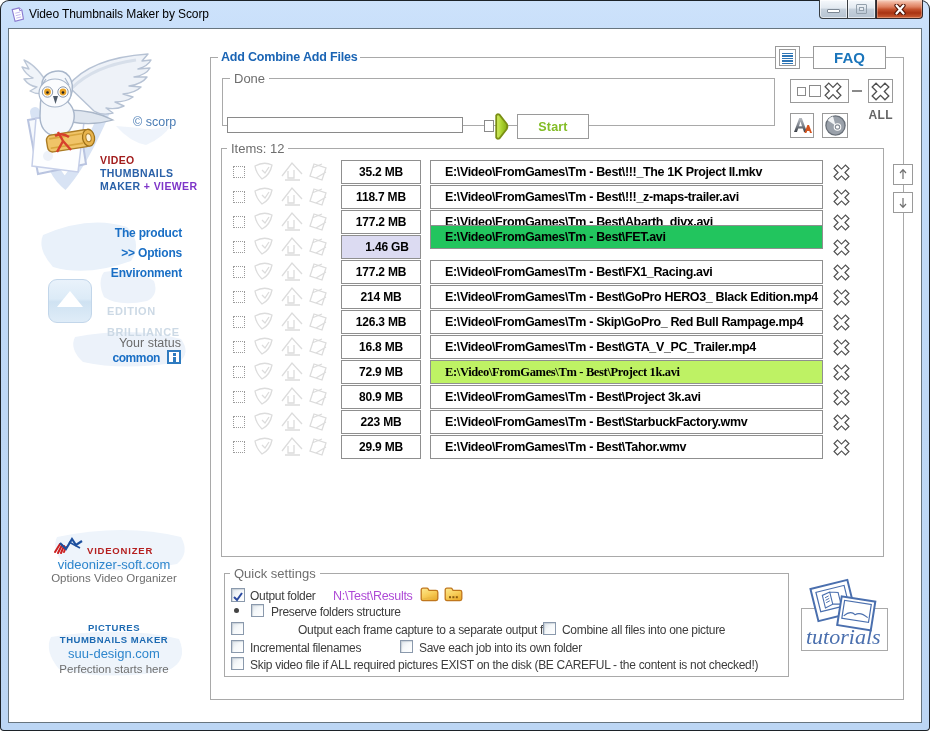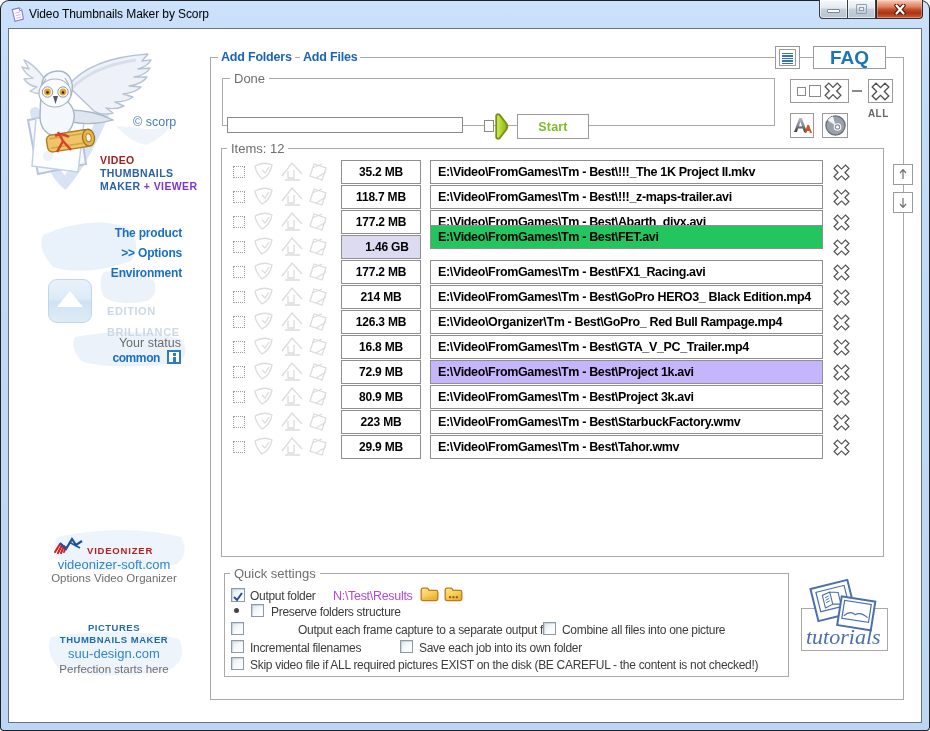--- a/index.html
+++ b/index.html
@@ -8,21 +8,21 @@
 #frame { position:absolute; left:1px; top:1px; width:928px; height:729px; border-radius:8px 8px 3px 3px;
   background:linear-gradient(#cde2fb 0%, #c3dcf9 10%, #bed8f6 55%, #bcd6f4 100%); }
 #content { position:absolute; left:8px; top:28px; width:914px; height:695px; background:#ffffff; border:1px solid #67757f; }
 .lbl { position:absolute; color:#6e6e6e; font-size:13px; background:#fff; padding:0 4px; white-space:nowrap; }
 .blink { position:absolute; color:#1a64b4; font-weight:bold; font-size:12.5px; letter-spacing:-0.2px; background:#fff; padding:0 3px; white-space:nowrap; }
 .gbox { position:absolute; border:1px solid #a9a9a9; }
 .btn { position:absolute; border:1px solid #9a9a9a; background:#fff; }
 .sizebox { position:absolute; left:341px; width:80px; height:24px; border:1px solid #8f8f8f; background:#fff;
   font-weight:bold; font-size:12px; color:#000; text-align:center; line-height:23px; letter-spacing:-0.2px;}
 .pathbox { position:absolute; left:430px; width:393px; height:24px; border:1px solid #8f8f8f; background:#fff;
-  font-weight:bold; font-size:12.5px; color:#000; line-height:23px; padding-left:7px; white-space:nowrap; letter-spacing:-0.35px;}
+  font-weight:bold; font-size:12.5px; color:#000; line-height:23px; padding-left:14px; white-space:nowrap; letter-spacing:-0.35px;}
 .rowcb { position:absolute; left:233px; width:12px; height:12px; border:1px dotted #9a9a9a; }
 .xdel { position:absolute; left:833px; }
 .qcb { position:absolute; width:14px; height:14px; border:1px solid #8a99ac; background:linear-gradient(135deg,#dde3ea 0%,#f5f8fa 45%,#fff 100%); box-shadow: inset 1px 1px 1px rgba(130,145,160,.3);}
 .qtext { position:absolute; color:#3c3c3c; font-size:12px; white-space:nowrap; letter-spacing:-0.3px; padding-top:1px;}
 </style>
 </head>
 <body>
 <div id="win">
 <div id="frame"></div>
 
@@ -152,21 +152,21 @@
 
   <div style="position:absolute; left:10px; top:622px; width:208px; text-align:center; font-size:9.5px; font-weight:bold; letter-spacing:0.5px; color:#1d6ab2;">PICTURES</div>
   <div style="position:absolute; left:10px; top:634px; width:208px; text-align:center; font-size:9.5px; font-weight:bold; letter-spacing:0.5px; color:#1d6ab2;">THUMBNAILS MAKER</div>
   <div style="position:absolute; left:10px; top:646px; width:208px; text-align:center; font-size:13px; color:#2e86cd;">suu-design.com</div>
   <div style="position:absolute; left:10px; top:663px; width:208px; text-align:center; font-size:11.5px; color:#6e6e6e;">Perfection starts here</div>
 </div>
 
 <div id="main">
 
   <div class="gbox" style="left:210px; top:57px; width:694px; height:643px;"></div>
-  <div class="blink" style="left:218px; top:50px;">Add Folders</div>
+  <div class="blink" style="left:218px; top:50px;">Add Combine</div>
   <div class="blink" style="left:300px; top:50px;">Add Files</div>
 
   <div class="gbox" style="left:222px; top:78px; width:553px; height:48px;"></div>
   <div class="lbl" style="left:230px; top:71px;">Done</div>
 
   <div style="position:absolute; left:227px; top:117px; width:236px; height:16px; border:1px solid #8a8a8a; background:#fff;"></div>
   <div style="position:absolute; left:484px; top:120px; width:10px; height:12px; border:1px solid #8a8a8a; background:#fff;"></div>
   <svg style="position:absolute; left:493px; top:112px;" width="17" height="29" viewBox="0 0 17 29">
     <defs>
           <linearGradient id="pg" x1="0" y1="0" x2="1" y2="0">
@@ -181,36 +181,36 @@
 
   <div class="btn" style="left:775px; top:46px; width:25px; height:23px;">
     <div style="position:absolute; left:3px; top:2px; width:17px; height:17px; border:1px solid #9a9a9a;">
       <div style="position:absolute; left:2px; top:2.5px;  width:11px; height:1.5px; background:#2e75b5;"></div>
       <div style="position:absolute; left:2px; top:5px;  width:11px; height:1.5px; background:#2e75b5;"></div>
       <div style="position:absolute; left:2px; top:7.5px;  width:11px; height:1.5px; background:#2e75b5;"></div>
       <div style="position:absolute; left:2px; top:10px; width:11px; height:1.5px; background:#2e75b5;"></div>
       <div style="position:absolute; left:2px; top:12.5px; width:11px; height:1.5px; background:#2e75b5;"></div>
     </div>
   </div>
-  <div class="btn" style="left:813px; top:46px; width:73px; height:23px; text-align:center; line-height:21px; font-size:19px; font-weight:bold; color:#1b75bb;">FAQ</div>
+  <div class="btn" style="left:813px; top:46px; width:73px; height:23px; text-align:center; line-height:21px; font-size:15px; font-weight:bold; color:#1b75bb;">FAQ</div>
 
   <div class="btn" style="left:790px; top:79px; width:59px; height:24px;">
     <div style="position:absolute; left:6px; top:7px; width:9px; height:9px; border:1px solid #8a8a8a;"></div>
     <div style="position:absolute; left:18px; top:5px; width:12px; height:12px; border:1px solid #8a8a8a;"></div>
     <svg style="position:absolute; left:33px; top:2px;" width="18" height="18" viewBox="0 0 16 16">
       <polygon points="4.25,1.0 8,4.75 11.75,1.0 15.0,4.25 11.25,8 15.0,11.75 11.75,15.0 8,11.25 4.25,15.0 1.0,11.75 4.75,8 1.0,4.25" fill="#fff" stroke="#4f4f4f" stroke-width="1.1"></polygon>
     </svg>
   </div>
   <div style="position:absolute; left:852px; top:90px; width:10px; height:2px; background:#8a8a8a;"></div>
   <div class="btn" style="left:868px; top:79px; width:25px; height:24px;">
     <svg style="position:absolute; left:2px; top:2px;" width="19" height="19" viewBox="0 0 16 16">
       <polygon points="4.25,1.0 8,4.75 11.75,1.0 15.0,4.25 11.25,8 15.0,11.75 11.75,15.0 8,11.25 4.25,15.0 1.0,11.75 4.75,8 1.0,4.25" fill="#fff" stroke="#4f4f4f" stroke-width="1.1"></polygon>
     </svg>
   </div>
-  <div style="position:absolute; left:868px; top:108px; width:25px; text-align:left; font-size:10px; font-weight:bold; color:#666; letter-spacing:0.4px;">ALL</div>
+  <div style="position:absolute; left:868px; top:108px; width:25px; text-align:right; font-size:12px; font-weight:bold; color:#666; letter-spacing:0.4px;">ALL</div>
 
   <div class="btn" style="left:790px; top:113px; width:24px; height:25px;">
     <svg width="22" height="23" viewBox="0 0 22 23">
       <defs>
             <linearGradient id="ag" x1="0" y1="0" x2="0" y2="1">
         <stop offset="0" stop-color="#b8bcc2"></stop>
               <stop offset="0.55" stop-color="#7d838c"></stop>
               <stop offset="1" stop-color="#3a3f46"></stop>
       </linearGradient>
           </defs>
@@ -318,21 +318,21 @@
   <div class="rowcb" style="top:316px;"></div>
   <div style="position:absolute; left:252px; top:310px;"><svg width="82" height="24" viewBox="0 0 82 24">
             <g stroke="#dcdcdc" fill="none" stroke-width="1.3">
               <path d="M 3 6 Q 12 1 20 5 Q 18 15 10 19 Q 4 13 3 6 Z"></path>
               <path d="M 10 10 L 13 13 L 17 7"></path>
               <path d="M 30 16 L 40 3 L 50 14 M 33 20 L 48 20 M 36 11 L 36 18 L 42 18 L 42 10"></path>
               <path d="M 62 4 L 74 8 L 70 20 L 58 16 Z M 60 8 L 70 4 M 64 18 L 74 12"></path>
             </g>
           </svg></div>
   <div class="sizebox" style="top:310px; background:#fff;">126.3 MB</div>
-  <div class="pathbox" style="top:310px; background:#fff;">E:\Video\Organizer\Tm - Best\GoPro_ Red Bull Rampage.mp4</div>
+  <div class="pathbox" style="top:310px; background:#fff;">E:\Video\FromGames\Tm - Skip\GoPro_ Red Bull Rampage.mp4</div>
   <div class="xdel" style="top:314px;"><svg width="17" height="17" viewBox="0 0 16 16">
             <polygon points="4.25,1.0 8,4.75 11.75,1.0 15.0,4.25 11.25,8 15.0,11.75 11.75,15.0 8,11.25 4.25,15.0 1.0,11.75 4.75,8 1.0,4.25" fill="#fff" stroke="#4f4f4f" stroke-width="1.1"></polygon>
           </svg></div>
   <div class="rowcb" style="top:341px;"></div>
   <div style="position:absolute; left:252px; top:335px;"><svg width="82" height="24" viewBox="0 0 82 24">
             <g stroke="#dcdcdc" fill="none" stroke-width="1.3">
               <path d="M 3 6 Q 12 1 20 5 Q 18 15 10 19 Q 4 13 3 6 Z"></path>
               <path d="M 10 10 L 13 13 L 17 7"></path>
               <path d="M 30 16 L 40 3 L 50 14 M 33 20 L 48 20 M 36 11 L 36 18 L 42 18 L 42 10"></path>
               <path d="M 62 4 L 74 8 L 70 20 L 58 16 Z M 60 8 L 70 4 M 64 18 L 74 12"></path>
@@ -346,21 +346,21 @@
   <div class="rowcb" style="top:366px;"></div>
   <div style="position:absolute; left:252px; top:360px;"><svg width="82" height="24" viewBox="0 0 82 24">
             <g stroke="#dcdcdc" fill="none" stroke-width="1.3">
               <path d="M 3 6 Q 12 1 20 5 Q 18 15 10 19 Q 4 13 3 6 Z"></path>
               <path d="M 10 10 L 13 13 L 17 7"></path>
               <path d="M 30 16 L 40 3 L 50 14 M 33 20 L 48 20 M 36 11 L 36 18 L 42 18 L 42 10"></path>
               <path d="M 62 4 L 74 8 L 70 20 L 58 16 Z M 60 8 L 70 4 M 64 18 L 74 12"></path>
             </g>
           </svg></div>
   <div class="sizebox" style="top:360px; background:#fff;">72.9 MB</div>
-  <div class="pathbox" style="top:360px; background:#c4b5fd;">E:\Video\FromGames\Tm - Best\Project 1k.avi</div>
+  <div class="pathbox" style="top:360px; background:#bef264;font-family:Liberation Serif, serif;">E:\Video\FromGames\Tm - Best\Project 1k.avi</div>
   <div class="xdel" style="top:364px;"><svg width="17" height="17" viewBox="0 0 16 16">
             <polygon points="4.25,1.0 8,4.75 11.75,1.0 15.0,4.25 11.25,8 15.0,11.75 11.75,15.0 8,11.25 4.25,15.0 1.0,11.75 4.75,8 1.0,4.25" fill="#fff" stroke="#4f4f4f" stroke-width="1.1"></polygon>
           </svg></div>
   <div class="rowcb" style="top:391px;"></div>
   <div style="position:absolute; left:252px; top:385px;"><svg width="82" height="24" viewBox="0 0 82 24">
             <g stroke="#dcdcdc" fill="none" stroke-width="1.3">
               <path d="M 3 6 Q 12 1 20 5 Q 18 15 10 19 Q 4 13 3 6 Z"></path>
               <path d="M 10 10 L 13 13 L 17 7"></path>
               <path d="M 30 16 L 40 3 L 50 14 M 33 20 L 48 20 M 36 11 L 36 18 L 42 18 L 42 10"></path>
               <path d="M 62 4 L 74 8 L 70 20 L 58 16 Z M 60 8 L 70 4 M 64 18 L 74 12"></path>

